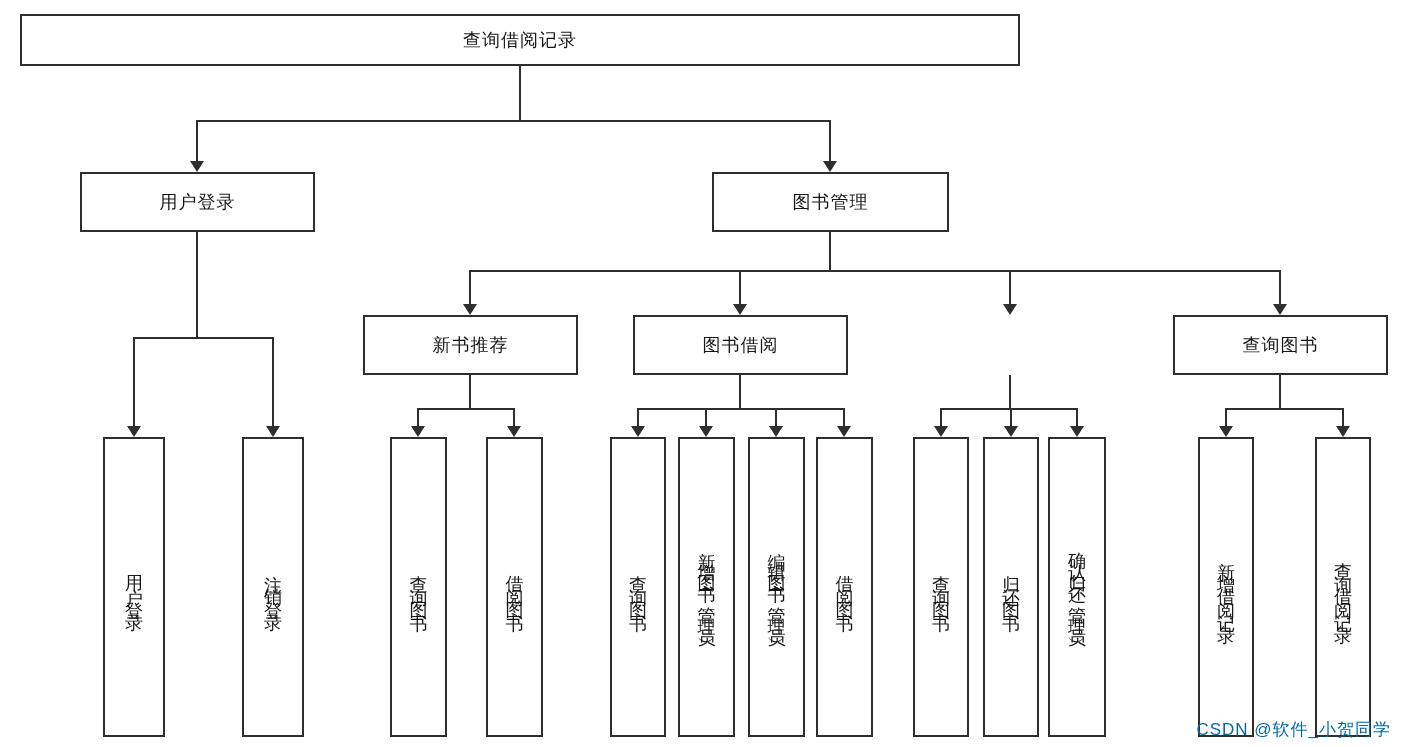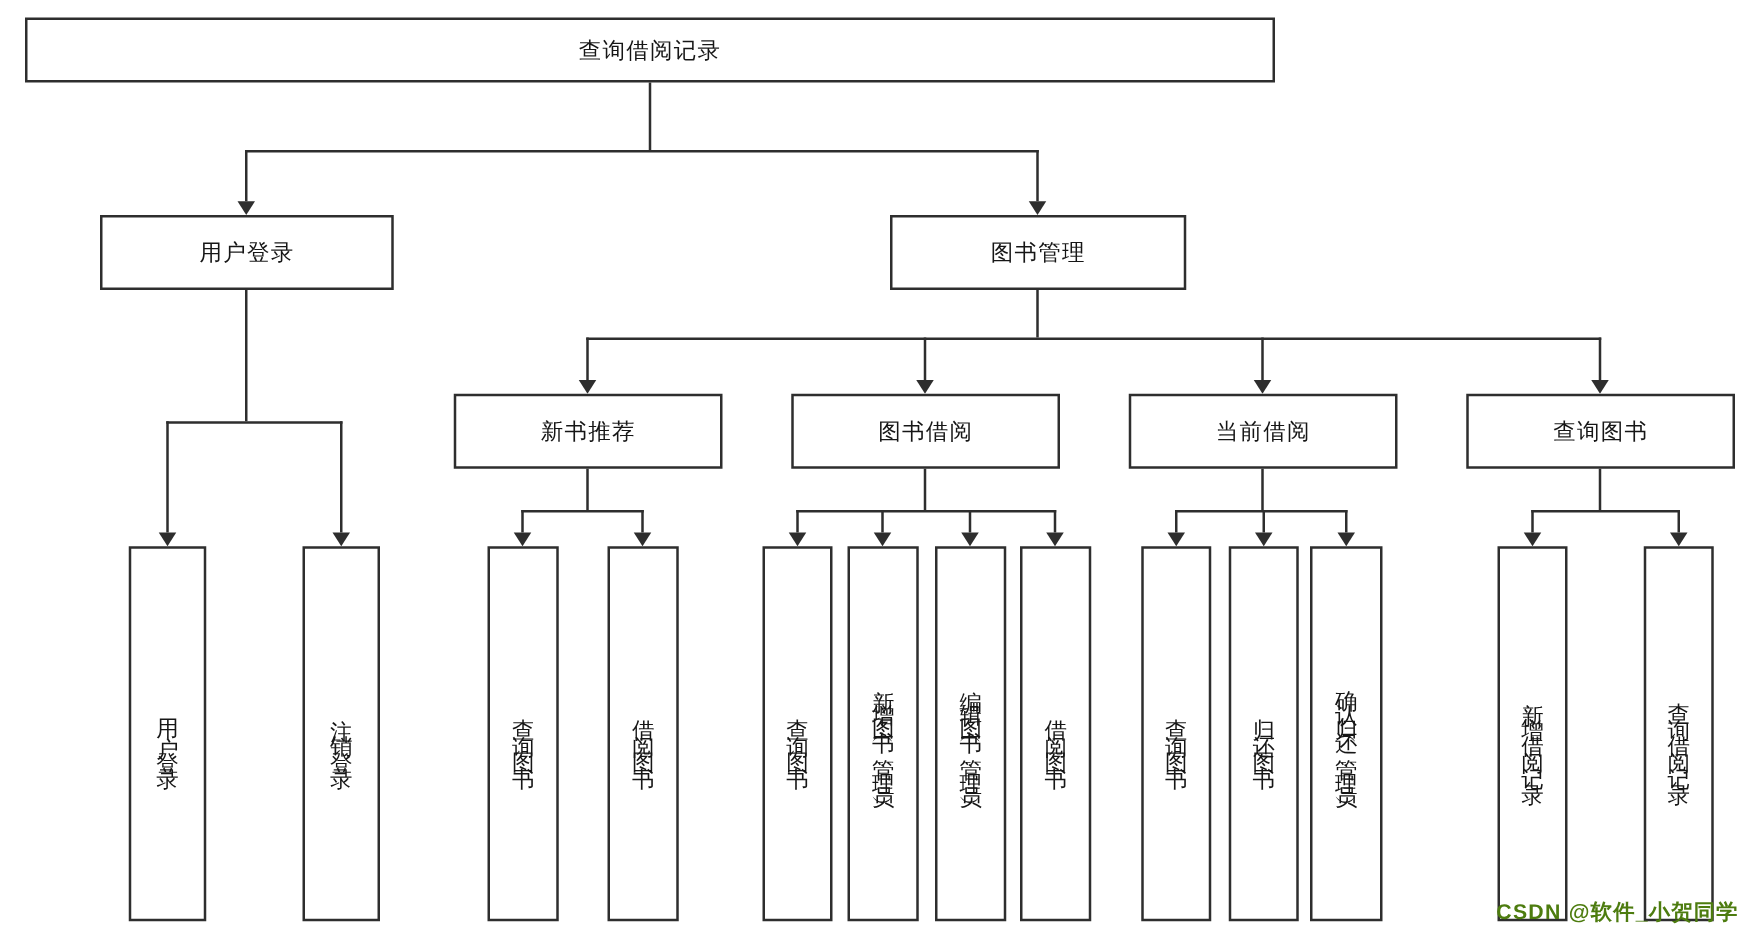--- a/index.html
+++ b/index.html
@@ -39,23 +39,22 @@
   .arr{
     position:absolute;width:0;height:0;
     border-left:7px solid transparent;
     border-right:7px solid transparent;
     border-top:11px solid #2e2e2e;
   }
   .watermark{
     position:absolute;
     right:14px;bottom:6px;
     font-size:17px;
-    color:#4d7c0f;
+    color:#0369a1;
     letter-spacing:1px;
-    font-weight:bold;
   }
 </style>
 </head>
 <body>
 
 <div class="stage">
 
   <div class="box" style="left:20px;top:14px;width:1000px;height:52px">
     <span class="lbl">查询借阅记录</span>
   </div>
@@ -90,23 +89,20 @@
   <div class="vl" style="left:1009px;top:270px;height:34px"></div>
   <div class="arr" style="left:1003px;top:304px"></div>
   <div class="vl" style="left:1279px;top:270px;height:34px"></div>
   <div class="arr" style="left:1273px;top:304px"></div>
 
   <div class="box" style="left:633px;top:315px;width:215px;height:60px">
     <span class="lbl">图书借阅</span>
   </div>
   <div class="box" style="left:363px;top:315px;width:215px;height:60px">
     <span class="lbl">新书推荐</span>
-  </div>
-  <div class="box" style="left:903px;top:315px;width:215px;height:60px">
-    <span class="lbl">当前借阅</span>
   </div>
   <div class="box" style="left:1173px;top:315px;width:215px;height:60px">
     <span class="lbl">查询图书</span>
   </div>
 
   <div class="vl" style="left:469px;top:375px;height:33px"></div>
   <div class="hl" style="left:417px;top:408px;width:98px"></div>
   <div class="vl" style="left:417px;top:408px;height:18px"></div>
   <div class="arr" style="left:411px;top:426px"></div>
   <div class="vl" style="left:513px;top:408px;height:18px"></div>

